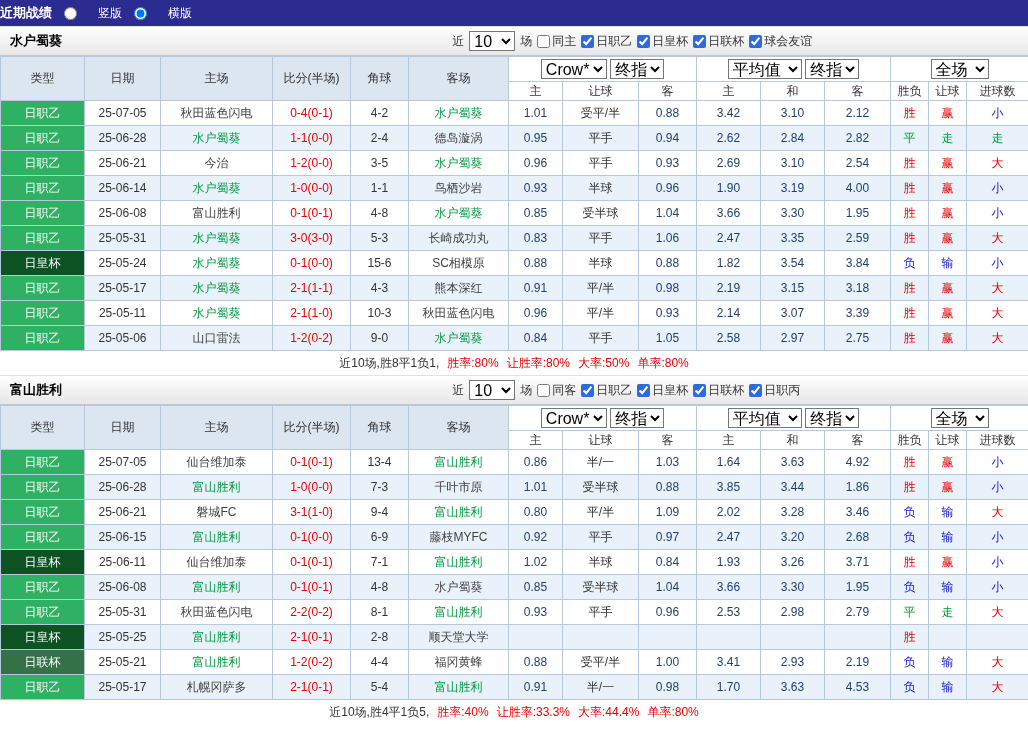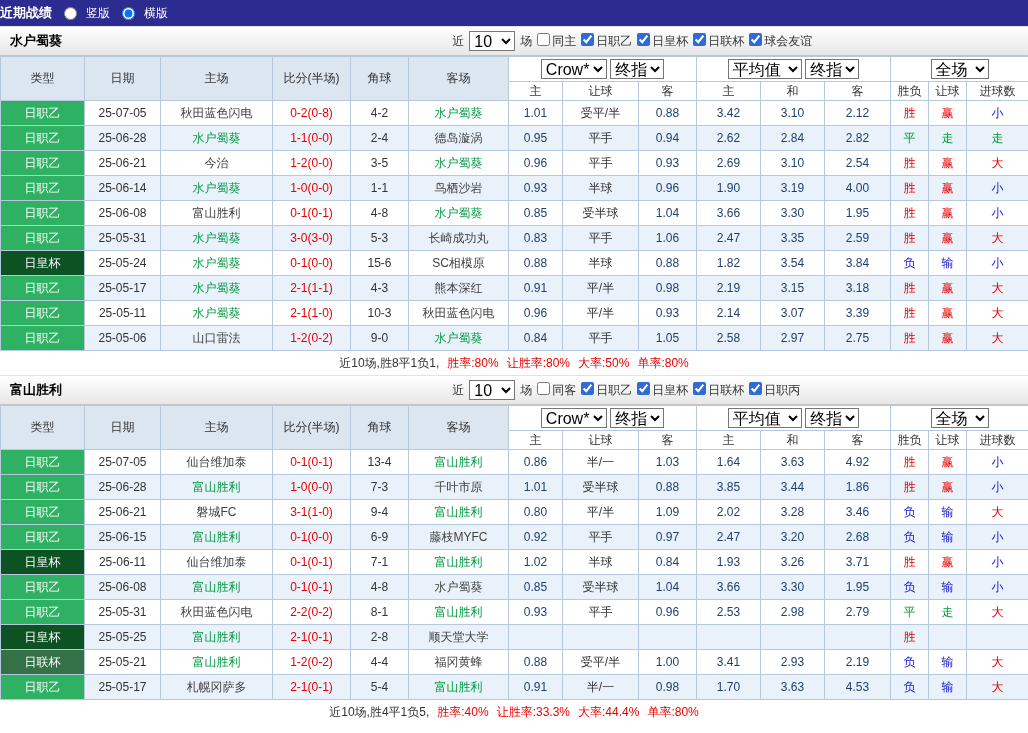--- a/index.html
+++ b/index.html
@@ -1,26 +1,26 @@
 <!DOCTYPE html>
 <html><head>
 <meta charset="utf-8">
 <style>
   *{box-sizing:border-box;margin:0;padding:0}
   body{width:1028px;background:#fff;font-family:"Liberation Sans","DejaVu Sans",sans-serif;font-size:12px;color:#333}
   .topbar{height:26px;background:#2b2b90;display:flex;align-items:center;justify-content:flex-start;gap:12px;color:#fff}
   .topbar .title{font-weight:bold;font-size:13px}
-  .radio-label{display:inline-flex;align-items:center;gap:9px;font-size:12px;cursor:pointer}
+  .radio-label{display:inline-flex;align-items:center;gap:21px;font-size:12px;cursor:pointer}
   .radio-label input{margin:0}
   section{width:1028px}
   .section-bar{position:relative;height:30px;border-bottom:1px solid #c6c6c6;border-top:1px solid #e2e2e2;
     background:linear-gradient(#ffffff,#e7e7e7);display:flex;align-items:center}
   .team-name{font-weight:bold;font-size:13px;color:#000;padding-left:10px}
   .filters{position:absolute;left:44%;display:flex;align-items:center;gap:5px;white-space:nowrap}
-  .filters label{display:inline-flex;gap:2px;cursor:pointer}
+  .filters label{display:inline-flex;align-items:center;gap:2px;cursor:pointer}
   .filters input[type=checkbox]{margin:0;accent-color:#2f6bd8;width:13px;height:13px}
   select{font-size:16px;height:20px;font-family:inherit;background:#fff}
   .count-select{width:46px}
   .company-select{width:66px}
   .stage-select{width:54px}
   .avg-select{width:74px}
   .period-select{width:58px}
   table{width:1028px;border-collapse:collapse;table-layout:fixed}
   th,td{border:1px solid #b5c8dd;text-align:center;padding:0 2px;overflow:hidden;white-space:nowrap}
   thead th{font-weight:normal;background:#fff}
@@ -138,21 +138,21 @@
         <th>胜负</th>
         <th>让球</th>
         <th>进球数</th>
       </tr>
     </thead>
     <tbody>
         <tr class="odd">
     <td class="lg lg-j2">日职乙</td>
     <td>25-07-05</td>
     <td class="team">秋田蓝色闪电</td>
-    <td class="score">0-2(0-8)</td>
+    <td class="score">0-4(0-1)</td>
     <td>4-2</td>
     <td class="team focus">水户蜀葵</td>
     <td class="odds">1.01</td>
     <td class="hc">受平/半</td>
     <td class="odds">0.88</td>
     <td class="odds">3.42</td>
     <td class="odds">3.10</td>
     <td class="odds">2.12</td>
     <td class="r">胜</td>
     <td class="r">赢</td>

